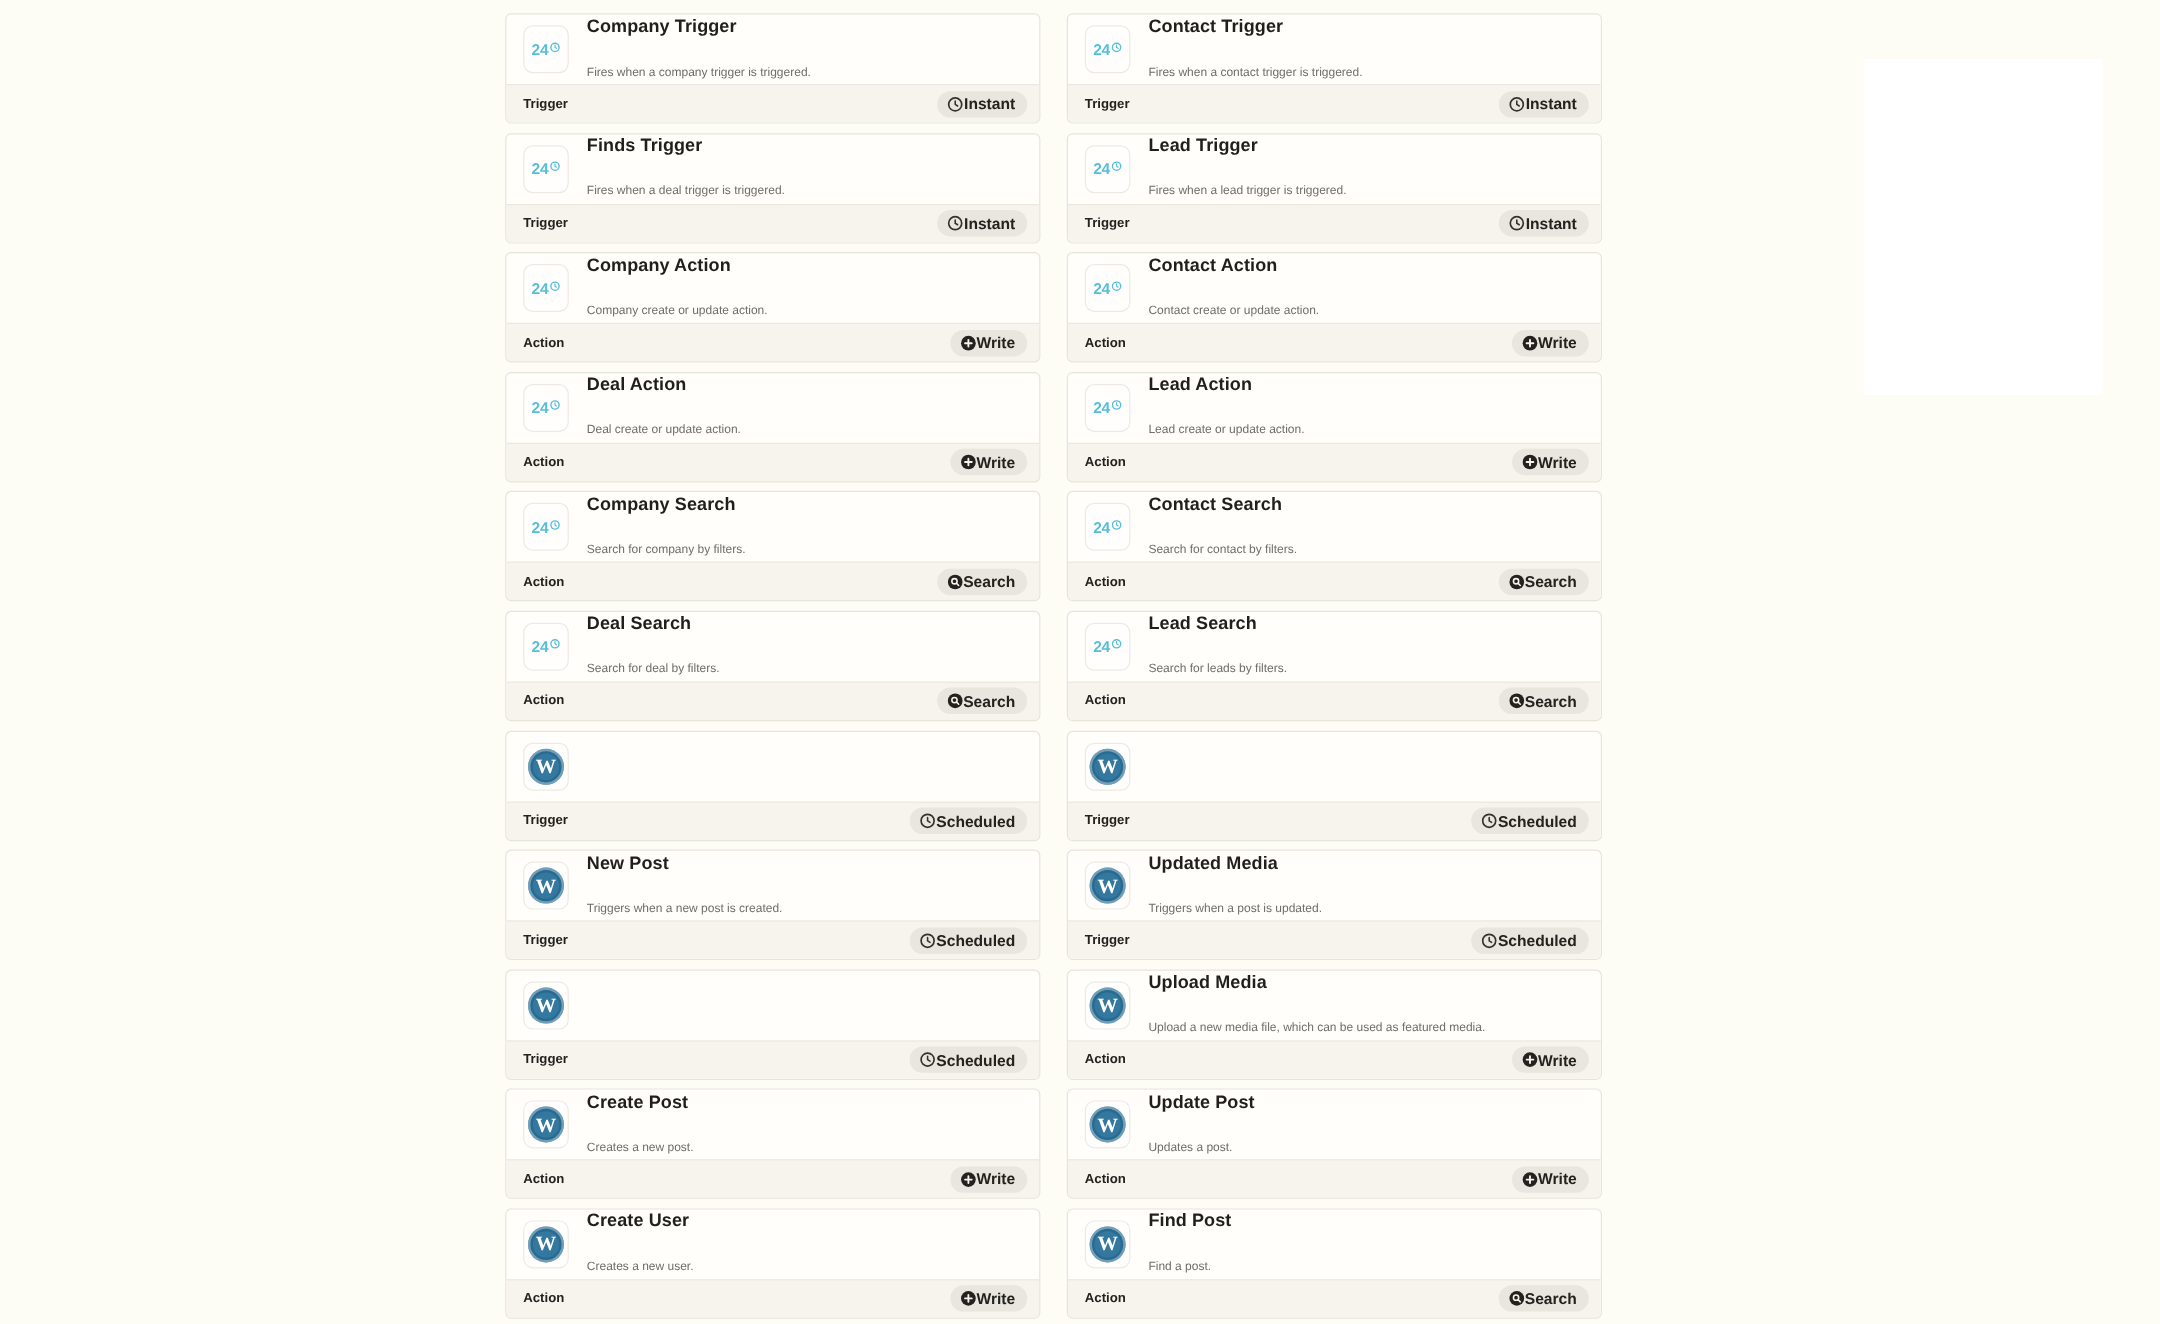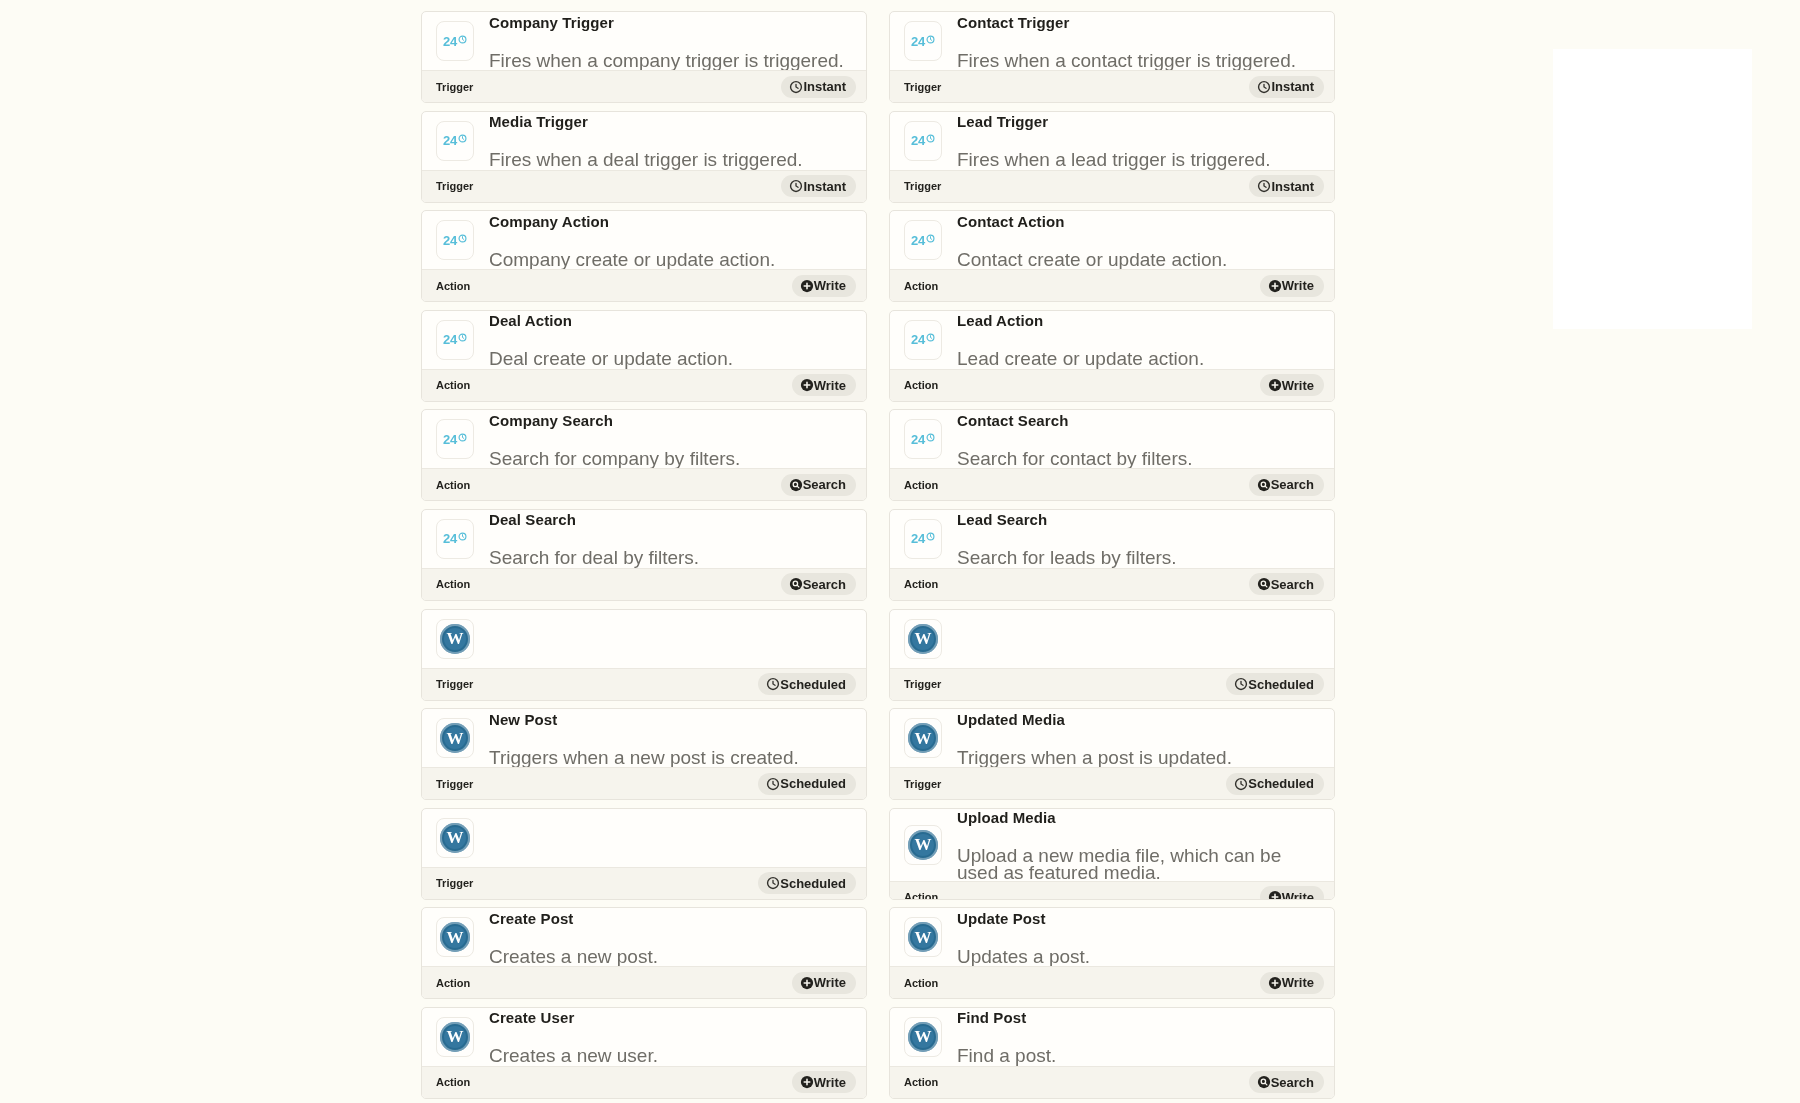--- a/index.html
+++ b/index.html
@@ -73,21 +73,21 @@
   }
   .card-text { display: flex; flex-direction: column; gap: 20px; }
   .card-title {
     font-size: 15px;
     font-weight: 700;
     color: #201f1b;
     line-height: 18px;
     letter-spacing: 0.1px;
   }
   .card-desc {
-    font-size: 19px;
+    font-size: 10px;
     color: #6f6d67;
     line-height: 17px;
   }
   .card-footer {
     height: 32px;
     flex: 0 0 32px;
     background: #f6f4ed;
     border-top: 1px solid #ebe8e0;
     display: flex;
     align-items: center;
@@ -189,21 +189,21 @@
       <div class="icon-box">
           <span class="app-24">
             <span>24</span>
             <svg viewBox="0 0 10 10" width="9" height="9">
               <circle cx="5" cy="5" r="3.8" fill="none" stroke="currentColor" stroke-width="1.3"></circle>
               <path d="M5 2.9V5l1.4 0.9" fill="none" stroke="currentColor" stroke-width="1.1" stroke-linecap="round"></path>
             </svg>
           </span>
         </div>
       <div class="card-text">
-        <div class="card-title">Media Trigger</div>
+        <div class="card-title">Finds Trigger</div>
         <div class="card-desc">Fires when a deal trigger is triggered.</div>
       </div>
     </div>
     <div class="card-footer">
       <span class="type-label">Trigger</span>
       <span class="badge">
         <span class="b-icon">
             <svg viewBox="0 0 16 16" width="14" height="14">
               <circle cx="8" cy="8" r="6.2" fill="none" stroke="currentColor" stroke-width="1.6"></circle>
               <path d="M8 4.9V8l2.3 1.5" fill="none" stroke="currentColor" stroke-width="1.5" stroke-linecap="round"></path>

